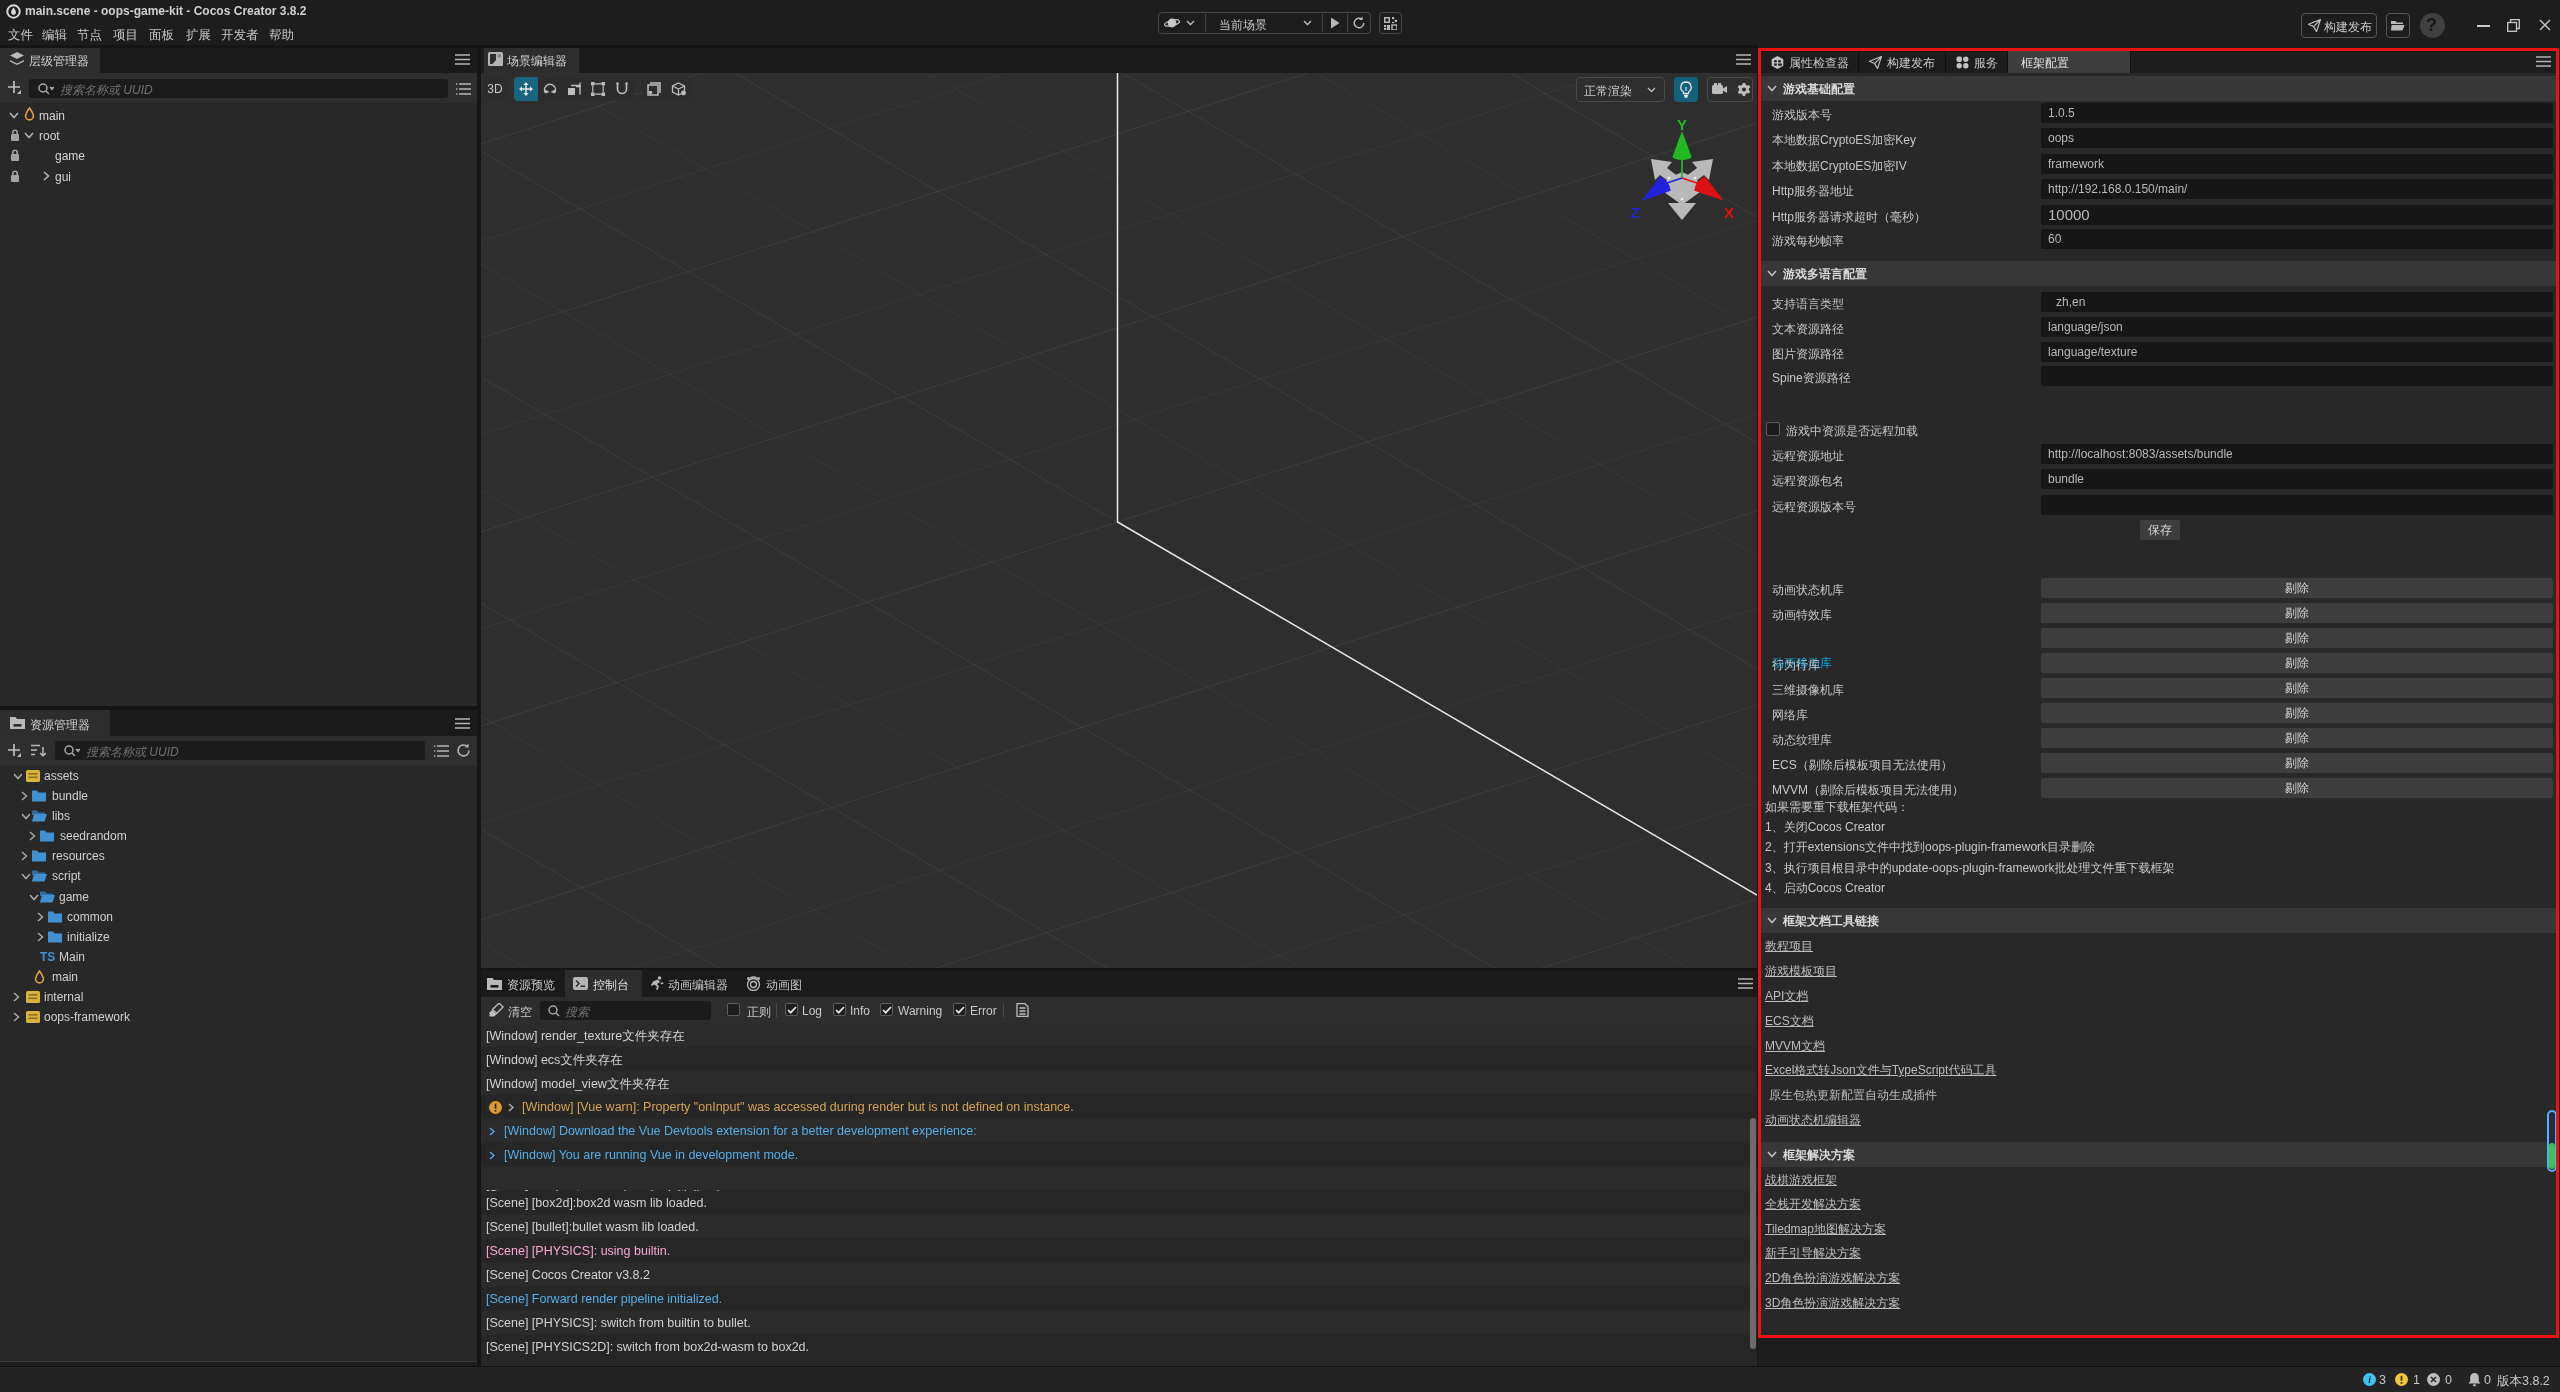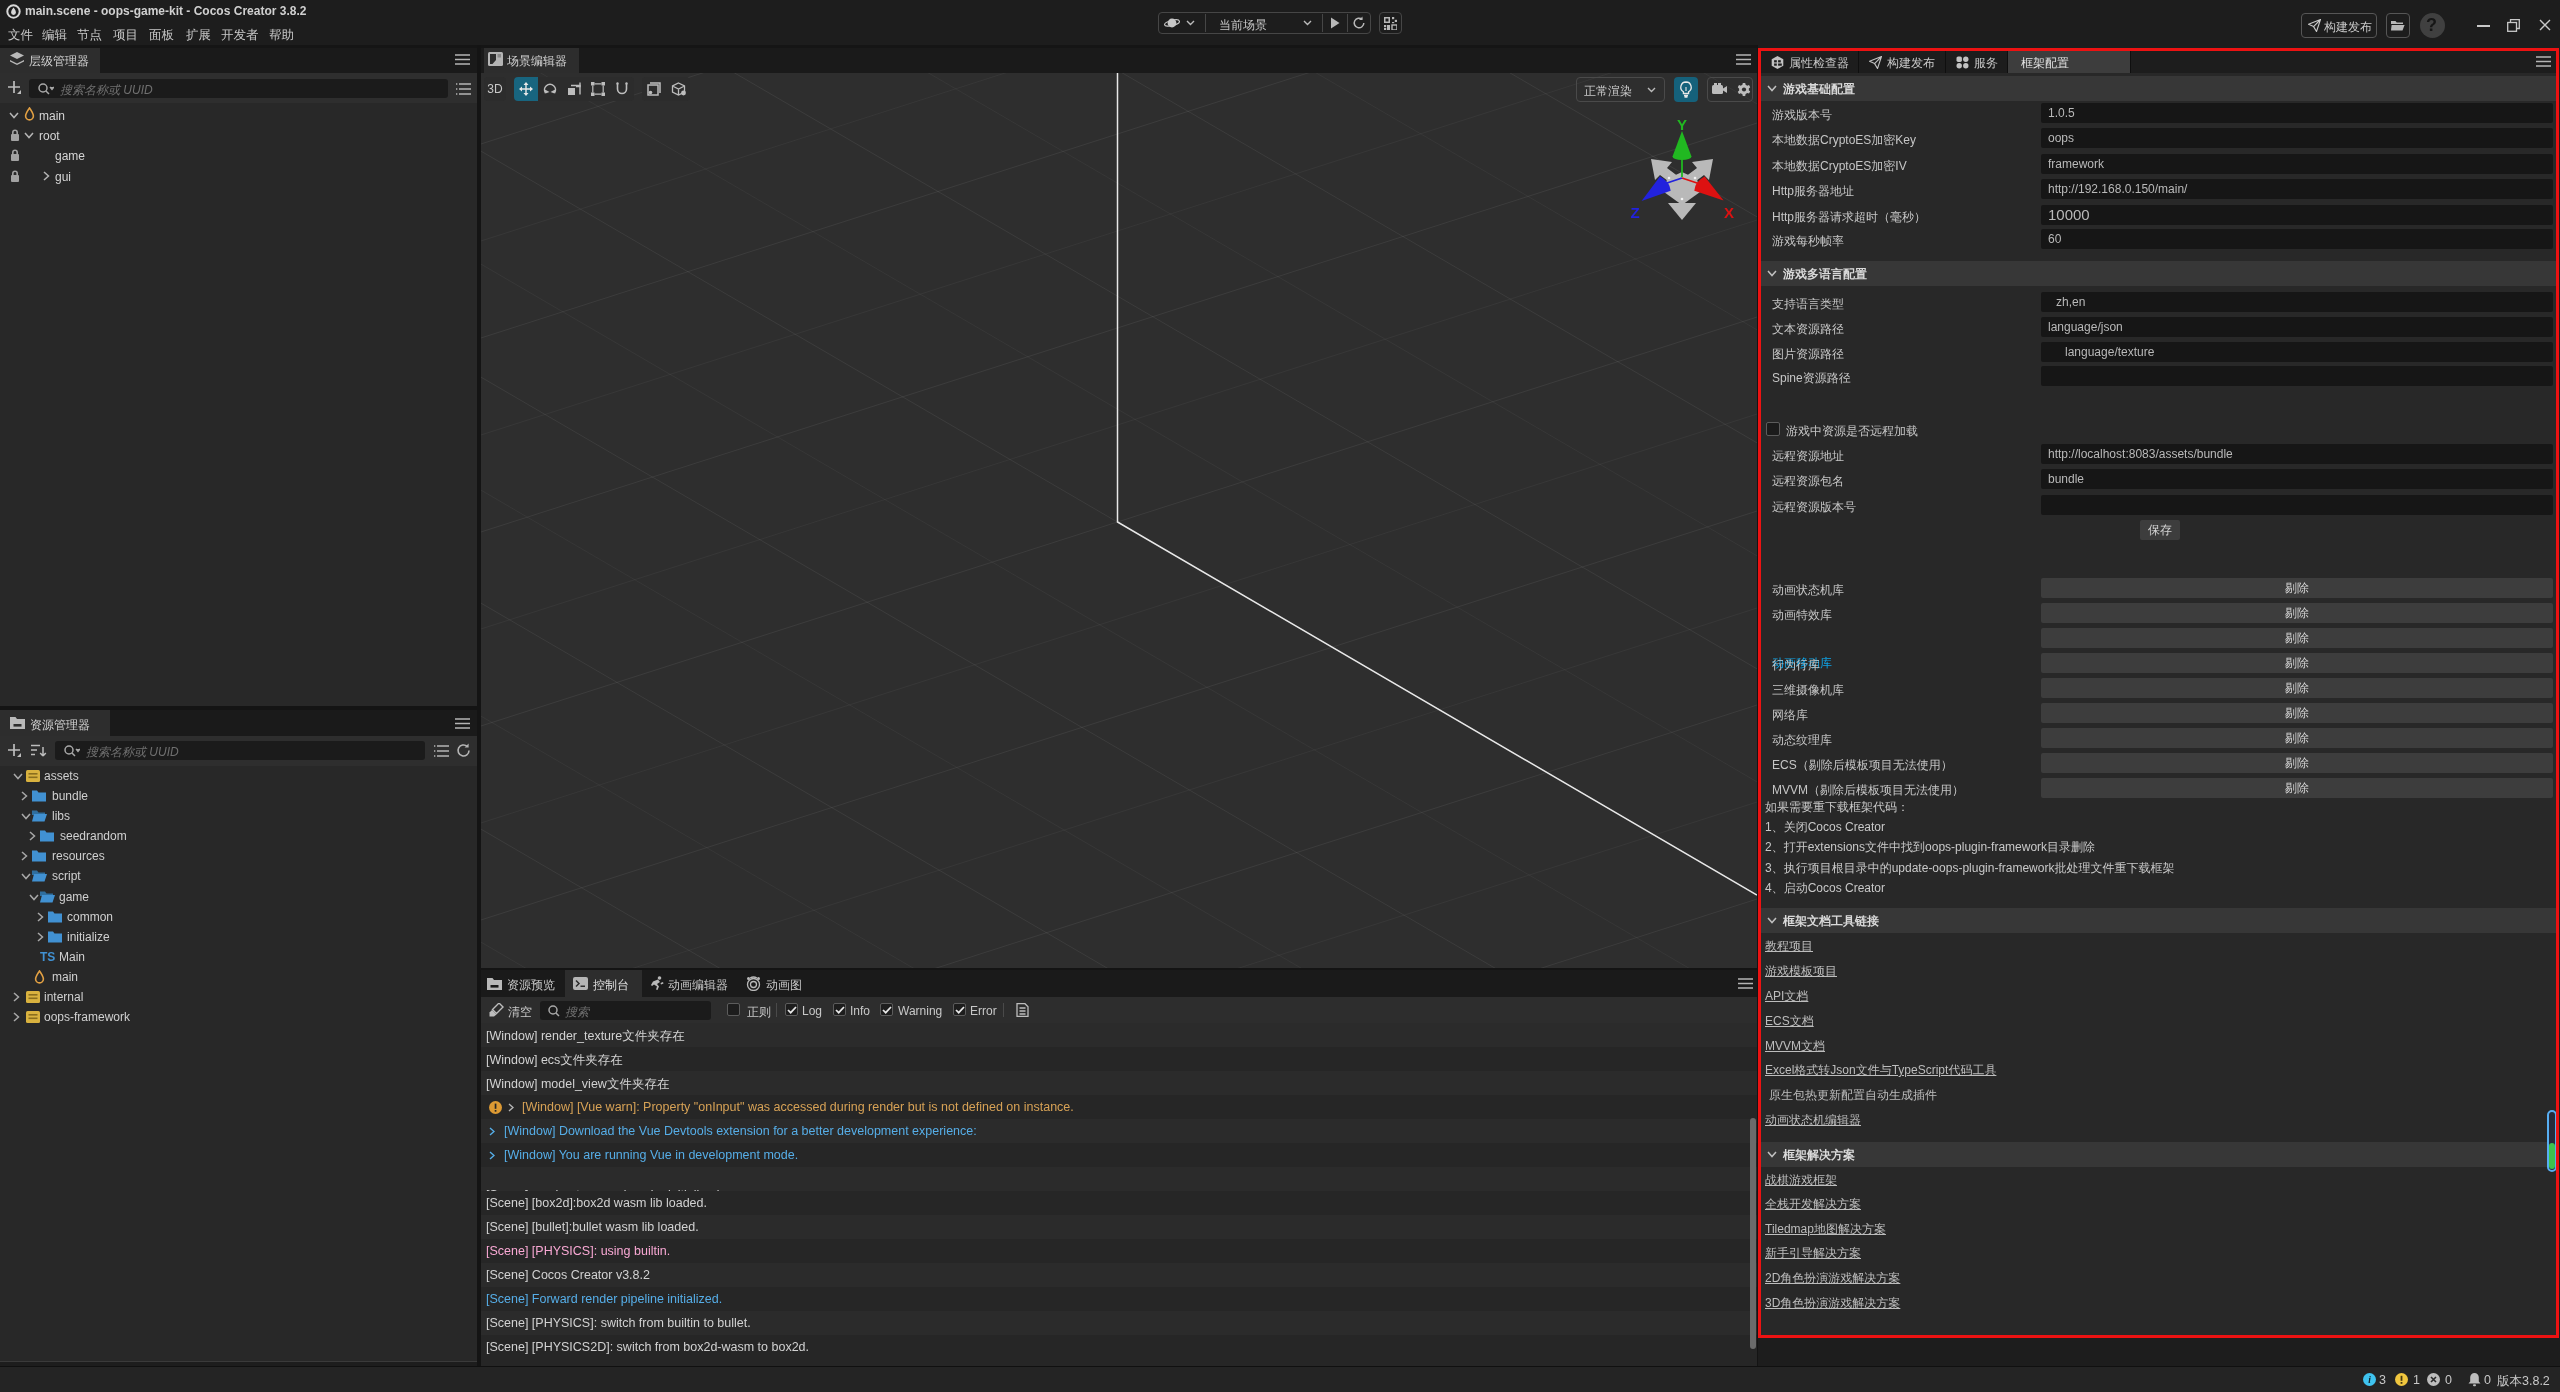--- a/index.html
+++ b/index.html
@@ -584,21 +584,21 @@
         <svg class="abs" style="left:6px;top:9px;" width="10" height="7" viewBox="0 0 10 7">
           <path d="M1 1 L5 5.5 L9 1" stroke="#c0c0c0" stroke-width="1.5" fill="none"></path>
         </svg>
         <div class="abs txt" style="left:22px;top:5px;font-weight:bold;color:#dadada;">游戏多语言配置</div>
       </div>
     <div class="abs txt" style="left:11px;top:245px;color:#c6c6c6;">支持语言类型</div>
       <div class="abs" style="left:280px;top:241px;width:512px;height:20px;background:#161616;border-radius:2px;color:#b9b9b9;font-size:12px;line-height:20px;padding-left:15px;white-space:nowrap;overflow:hidden;">zh,en</div>
     <div class="abs txt" style="left:11px;top:270px;color:#c6c6c6;">文本资源路径</div>
       <div class="abs" style="left:280px;top:266px;width:512px;height:20px;background:#161616;border-radius:2px;color:#b9b9b9;font-size:12px;line-height:20px;padding-left:7px;white-space:nowrap;overflow:hidden;">language/json</div>
     <div class="abs txt" style="left:11px;top:295px;color:#c6c6c6;">图片资源路径</div>
-      <div class="abs" style="left:280px;top:291px;width:512px;height:20px;background:#161616;border-radius:2px;color:#b9b9b9;font-size:12px;line-height:20px;padding-left:24px;white-space:nowrap;overflow:hidden;">language/texture</div>
+      <div class="abs" style="left:280px;top:291px;width:512px;height:20px;background:#161616;border-radius:2px;color:#b9b9b9;font-size:12px;line-height:20px;padding-left:7px;white-space:nowrap;overflow:hidden;">language/texture</div>
     <div class="abs txt" style="left:11px;top:319px;color:#c6c6c6;">Spine资源路径</div>
       <div class="abs" style="left:280px;top:315px;width:512px;height:20px;background:#161616;border-radius:2px;color:#b9b9b9;font-size:12px;line-height:20px;padding-left:7px;white-space:nowrap;overflow:hidden;"></div>
     <div class="abs" style="left:5px;top:371px;width:14px;height:14px;background:#1b1b1b;border:1px solid #5c5c5c;border-radius:2px;"></div>
     <div class="abs txt" style="left:25px;top:372px;color:#c6c6c6;">游戏中资源是否远程加载</div>
     <div class="abs txt" style="left:11px;top:397px;color:#c6c6c6;">远程资源地址</div>
       <div class="abs" style="left:280px;top:393px;width:512px;height:20px;background:#161616;border-radius:2px;color:#b9b9b9;font-size:12px;line-height:20px;padding-left:7px;white-space:nowrap;overflow:hidden;">http://localhost:8083/assets/bundle</div>
     <div class="abs txt" style="left:11px;top:422px;color:#c6c6c6;">远程资源包名</div>
       <div class="abs" style="left:280px;top:418px;width:512px;height:20px;background:#161616;border-radius:2px;color:#b9b9b9;font-size:12px;line-height:20px;padding-left:7px;white-space:nowrap;overflow:hidden;">bundle</div>
     <div class="abs txt" style="left:11px;top:448px;color:#c6c6c6;">远程资源版本号</div>
       <div class="abs" style="left:280px;top:444px;width:512px;height:20px;background:#161616;border-radius:2px;color:#b9b9b9;font-size:12px;line-height:20px;padding-left:7px;white-space:nowrap;overflow:hidden;"></div>

